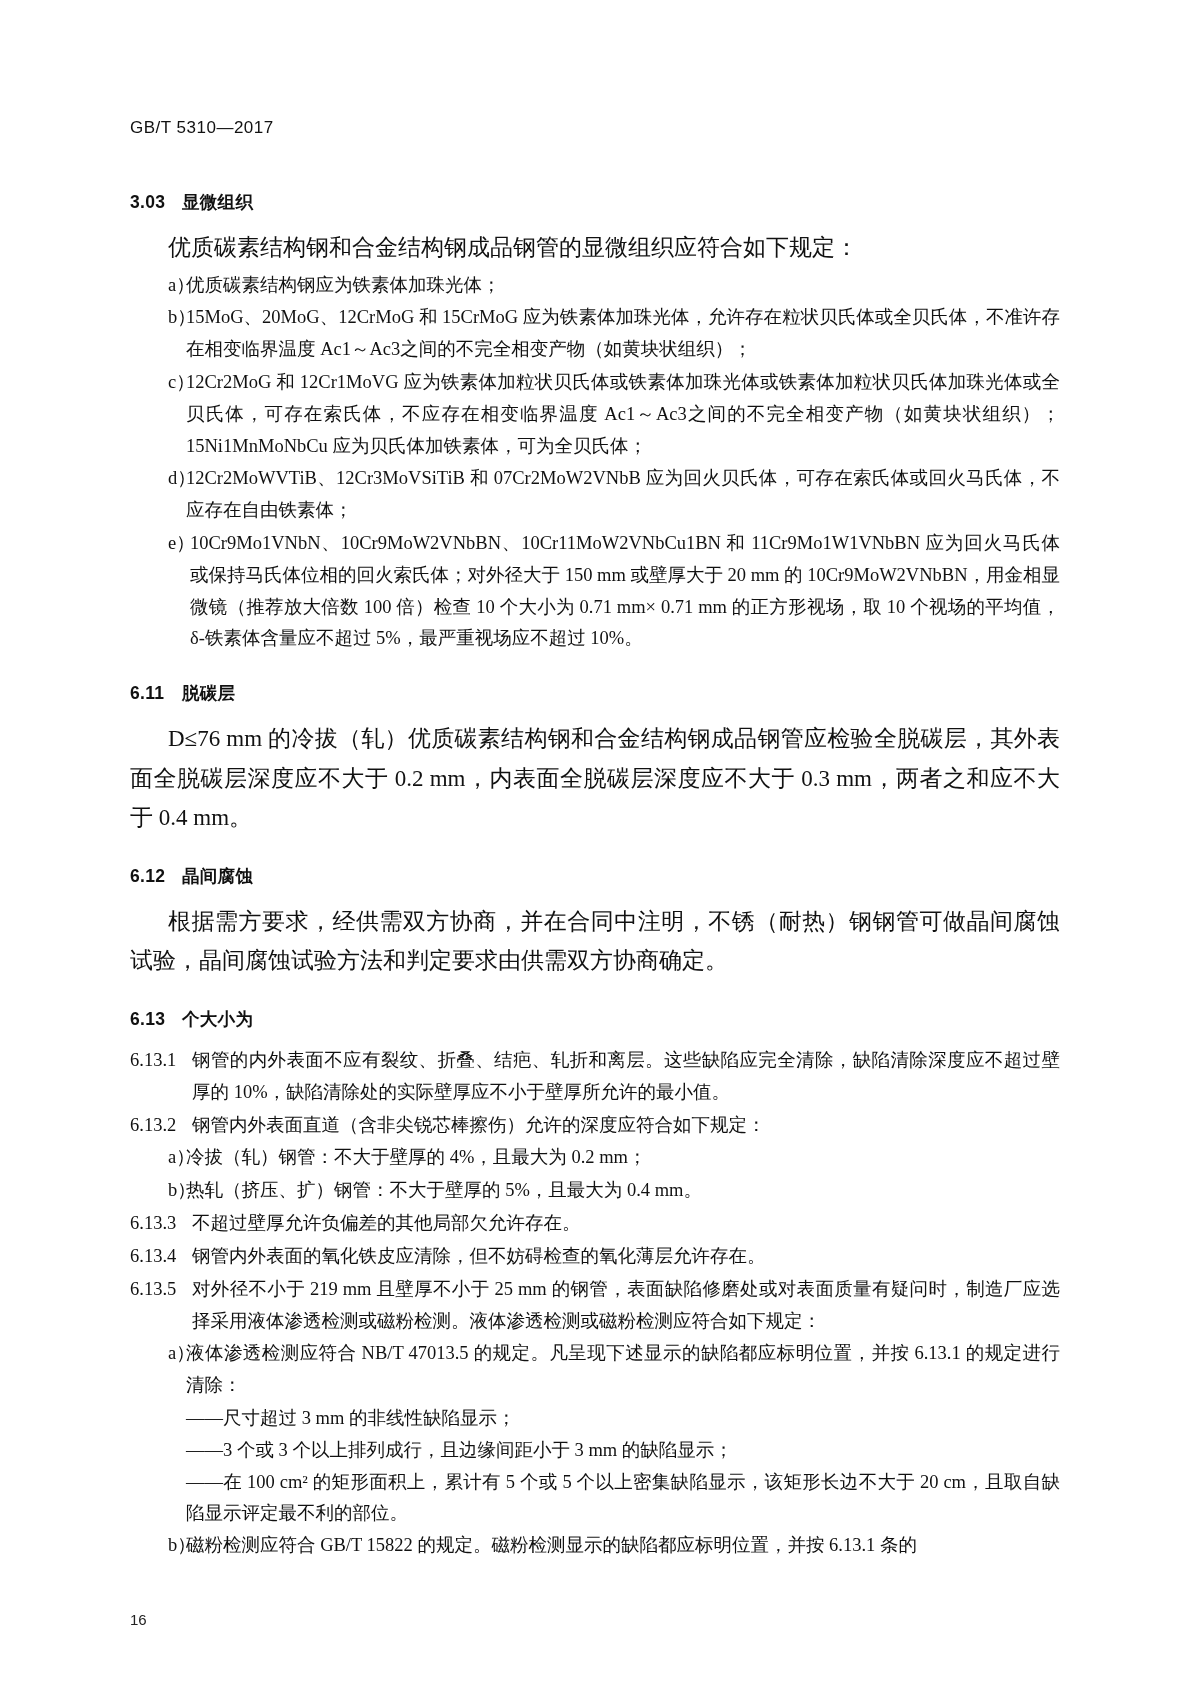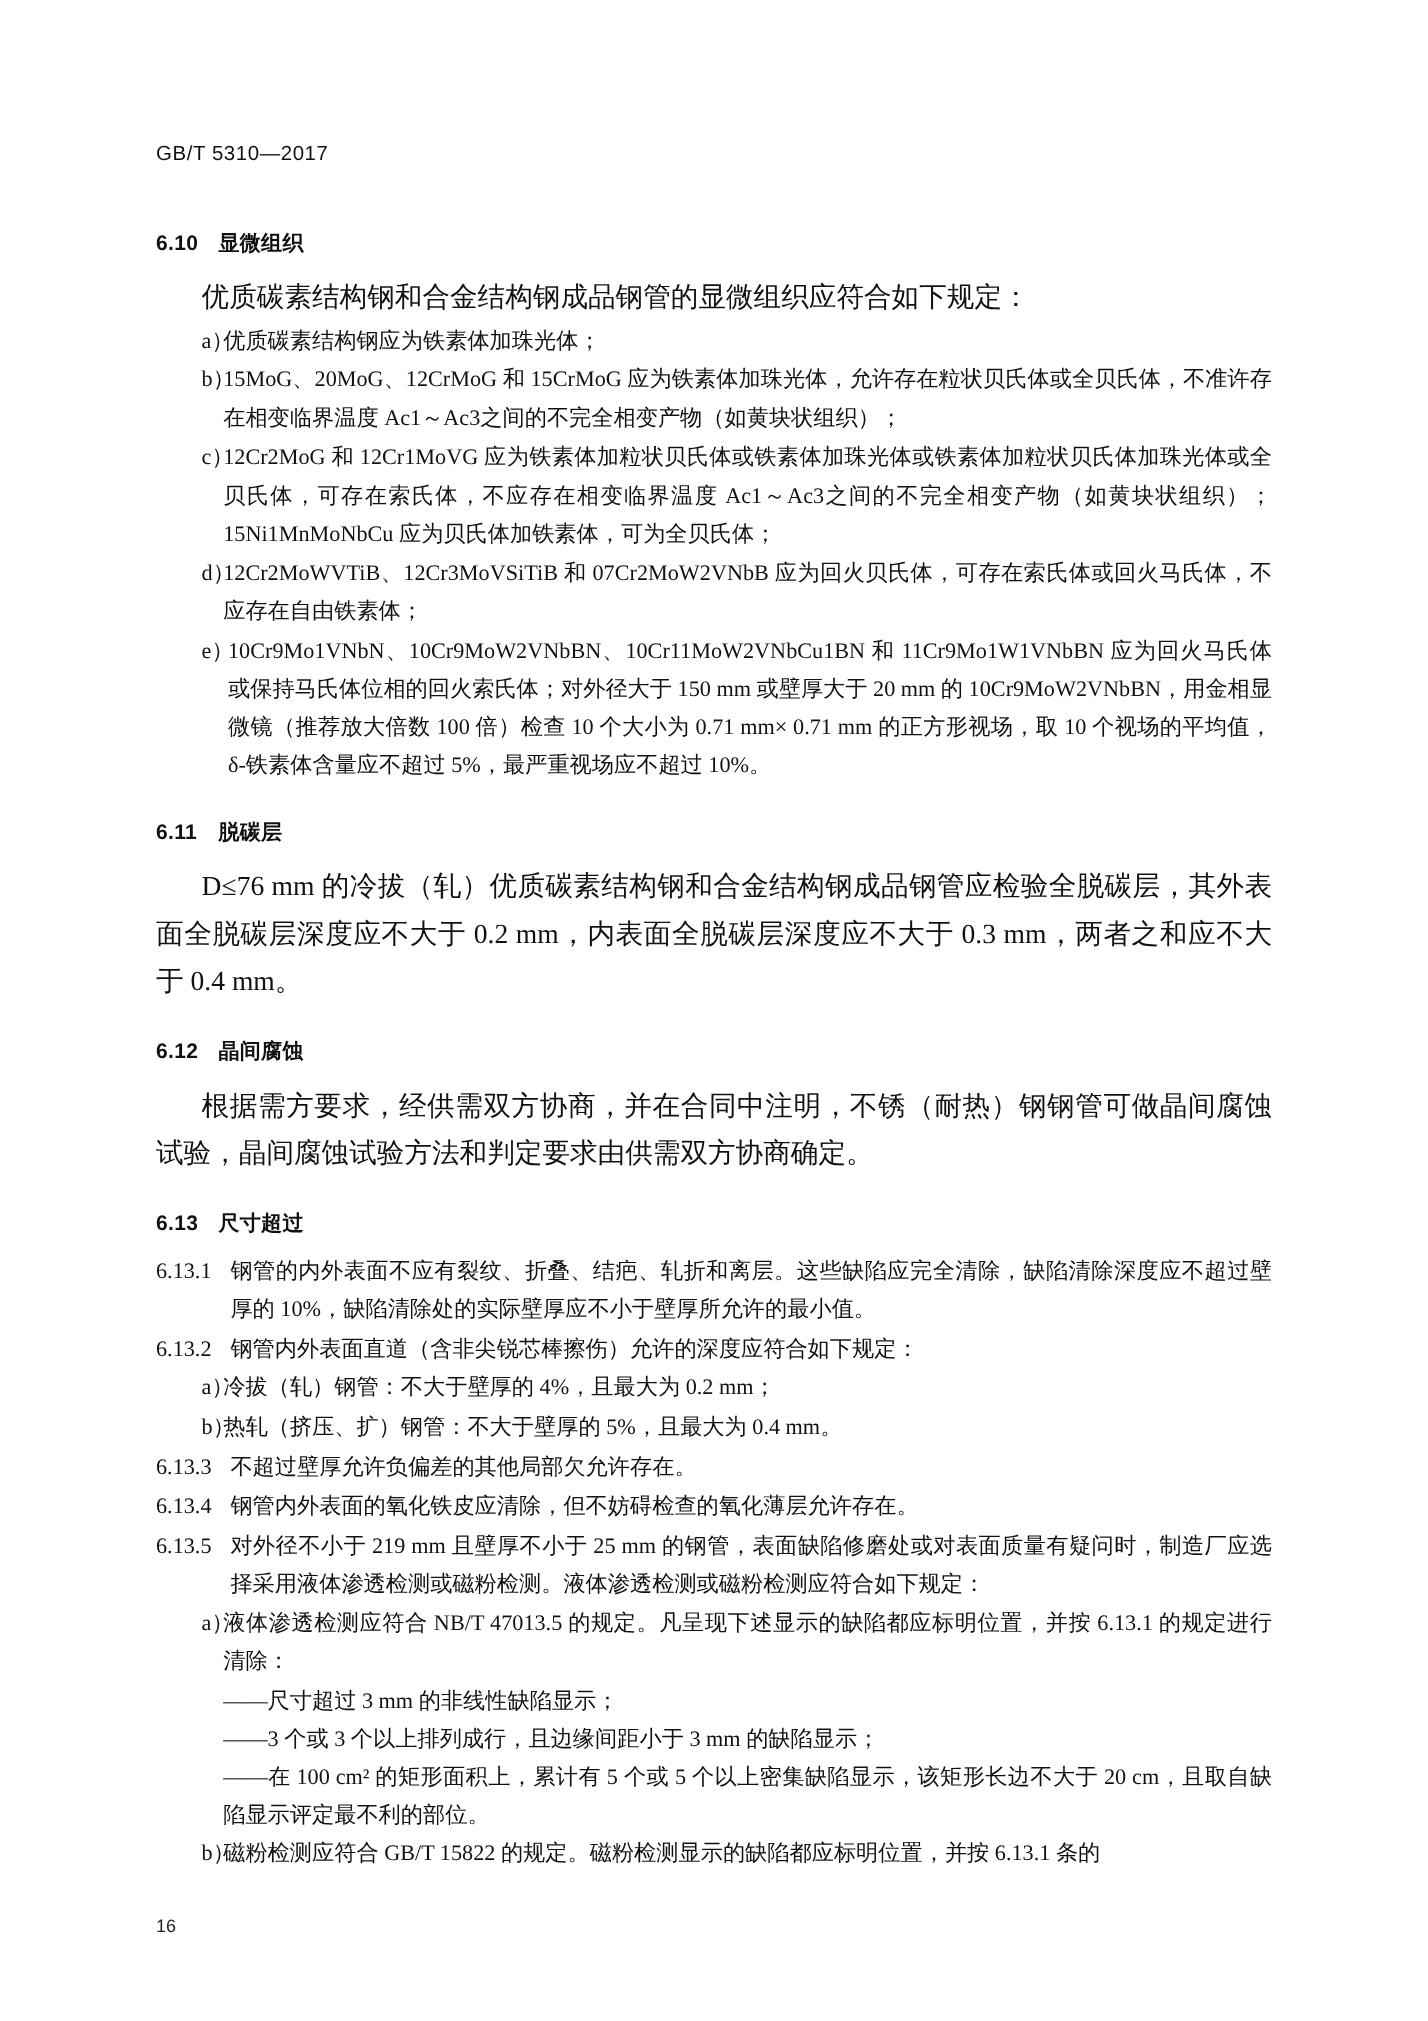--- a/index.html
+++ b/index.html
@@ -104,35 +104,35 @@
     flex: 1 1 auto;
     text-align: justify;
     text-justify: inter-ideograph;
   }
   .nested-ind {
     padding-left: 56px;
   }
   .footer-page {
     position: absolute;
     left: 130px;
-    bottom: 70px;
+    bottom: 56px;
     font-family: "Liberation Sans", sans-serif;
     font-size: 15px;
     color: #222;
   }
 </style>
 </head>
 <body>
 
 <div class="page">
 
   <div class="header">GB/T 5310—2017</div>
 
   <div class="sec-head">
-    <span class="num">6.10</span><span>显微组织</span>
+    <span class="num">3.03</span><span>显微组织</span>
   </div>
   <p class="para indent">优质碳素结构钢和合金结构钢成品钢管的显微组织应符合如下规定：</p>
   <ul class="list">
     <li>
       <span class="lbl">a）</span>
       <span class="txt">优质碳素结构钢应为铁素体加珠光体；</span>
     </li>
     <li>
       <span class="lbl">b）</span>
       <span class="txt">15MoG、20MoG、12CrMoG 和 15CrMoG 应为铁素体加珠光体，允许存在粒状贝氏体或全贝氏体，不准许存在相变临界温度 Ac1～Ac3之间的不完全相变产物（如黄块状组织）；</span>
@@ -155,21 +155,21 @@
     <span class="num">6.11</span><span>脱碳层</span>
   </div>
   <p class="para indent">D≤76 mm 的冷拔（轧）优质碳素结构钢和合金结构钢成品钢管应检验全脱碳层，其外表面全脱碳层深度应不大于 0.2 mm，内表面全脱碳层深度应不大于 0.3 mm，两者之和应不大于 0.4 mm。</p>
 
   <div class="sec-head">
     <span class="num">6.12</span><span>晶间腐蚀</span>
   </div>
   <p class="para indent">根据需方要求，经供需双方协商，并在合同中注明，不锈（耐热）钢钢管可做晶间腐蚀试验，晶间腐蚀试验方法和判定要求由供需双方协商确定。</p>
 
   <div class="sec-head">
-    <span class="num">6.13</span><span>尺寸超过</span>
+    <span class="num">6.13</span><span>个大小为</span>
   </div>
 
   <div class="numpara">
     <span class="n">6.13.1</span>
     <span class="t">钢管的内外表面不应有裂纹、折叠、结疤、轧折和离层。这些缺陷应完全清除，缺陷清除深度应不超过壁厚的 10%，缺陷清除处的实际壁厚应不小于壁厚所允许的最小值。</span>
   </div>
 
   <div class="numpara">
     <span class="n">6.13.2</span>
     <span class="t">钢管内外表面直道（含非尖锐芯棒擦伤）允许的深度应符合如下规定：</span>

